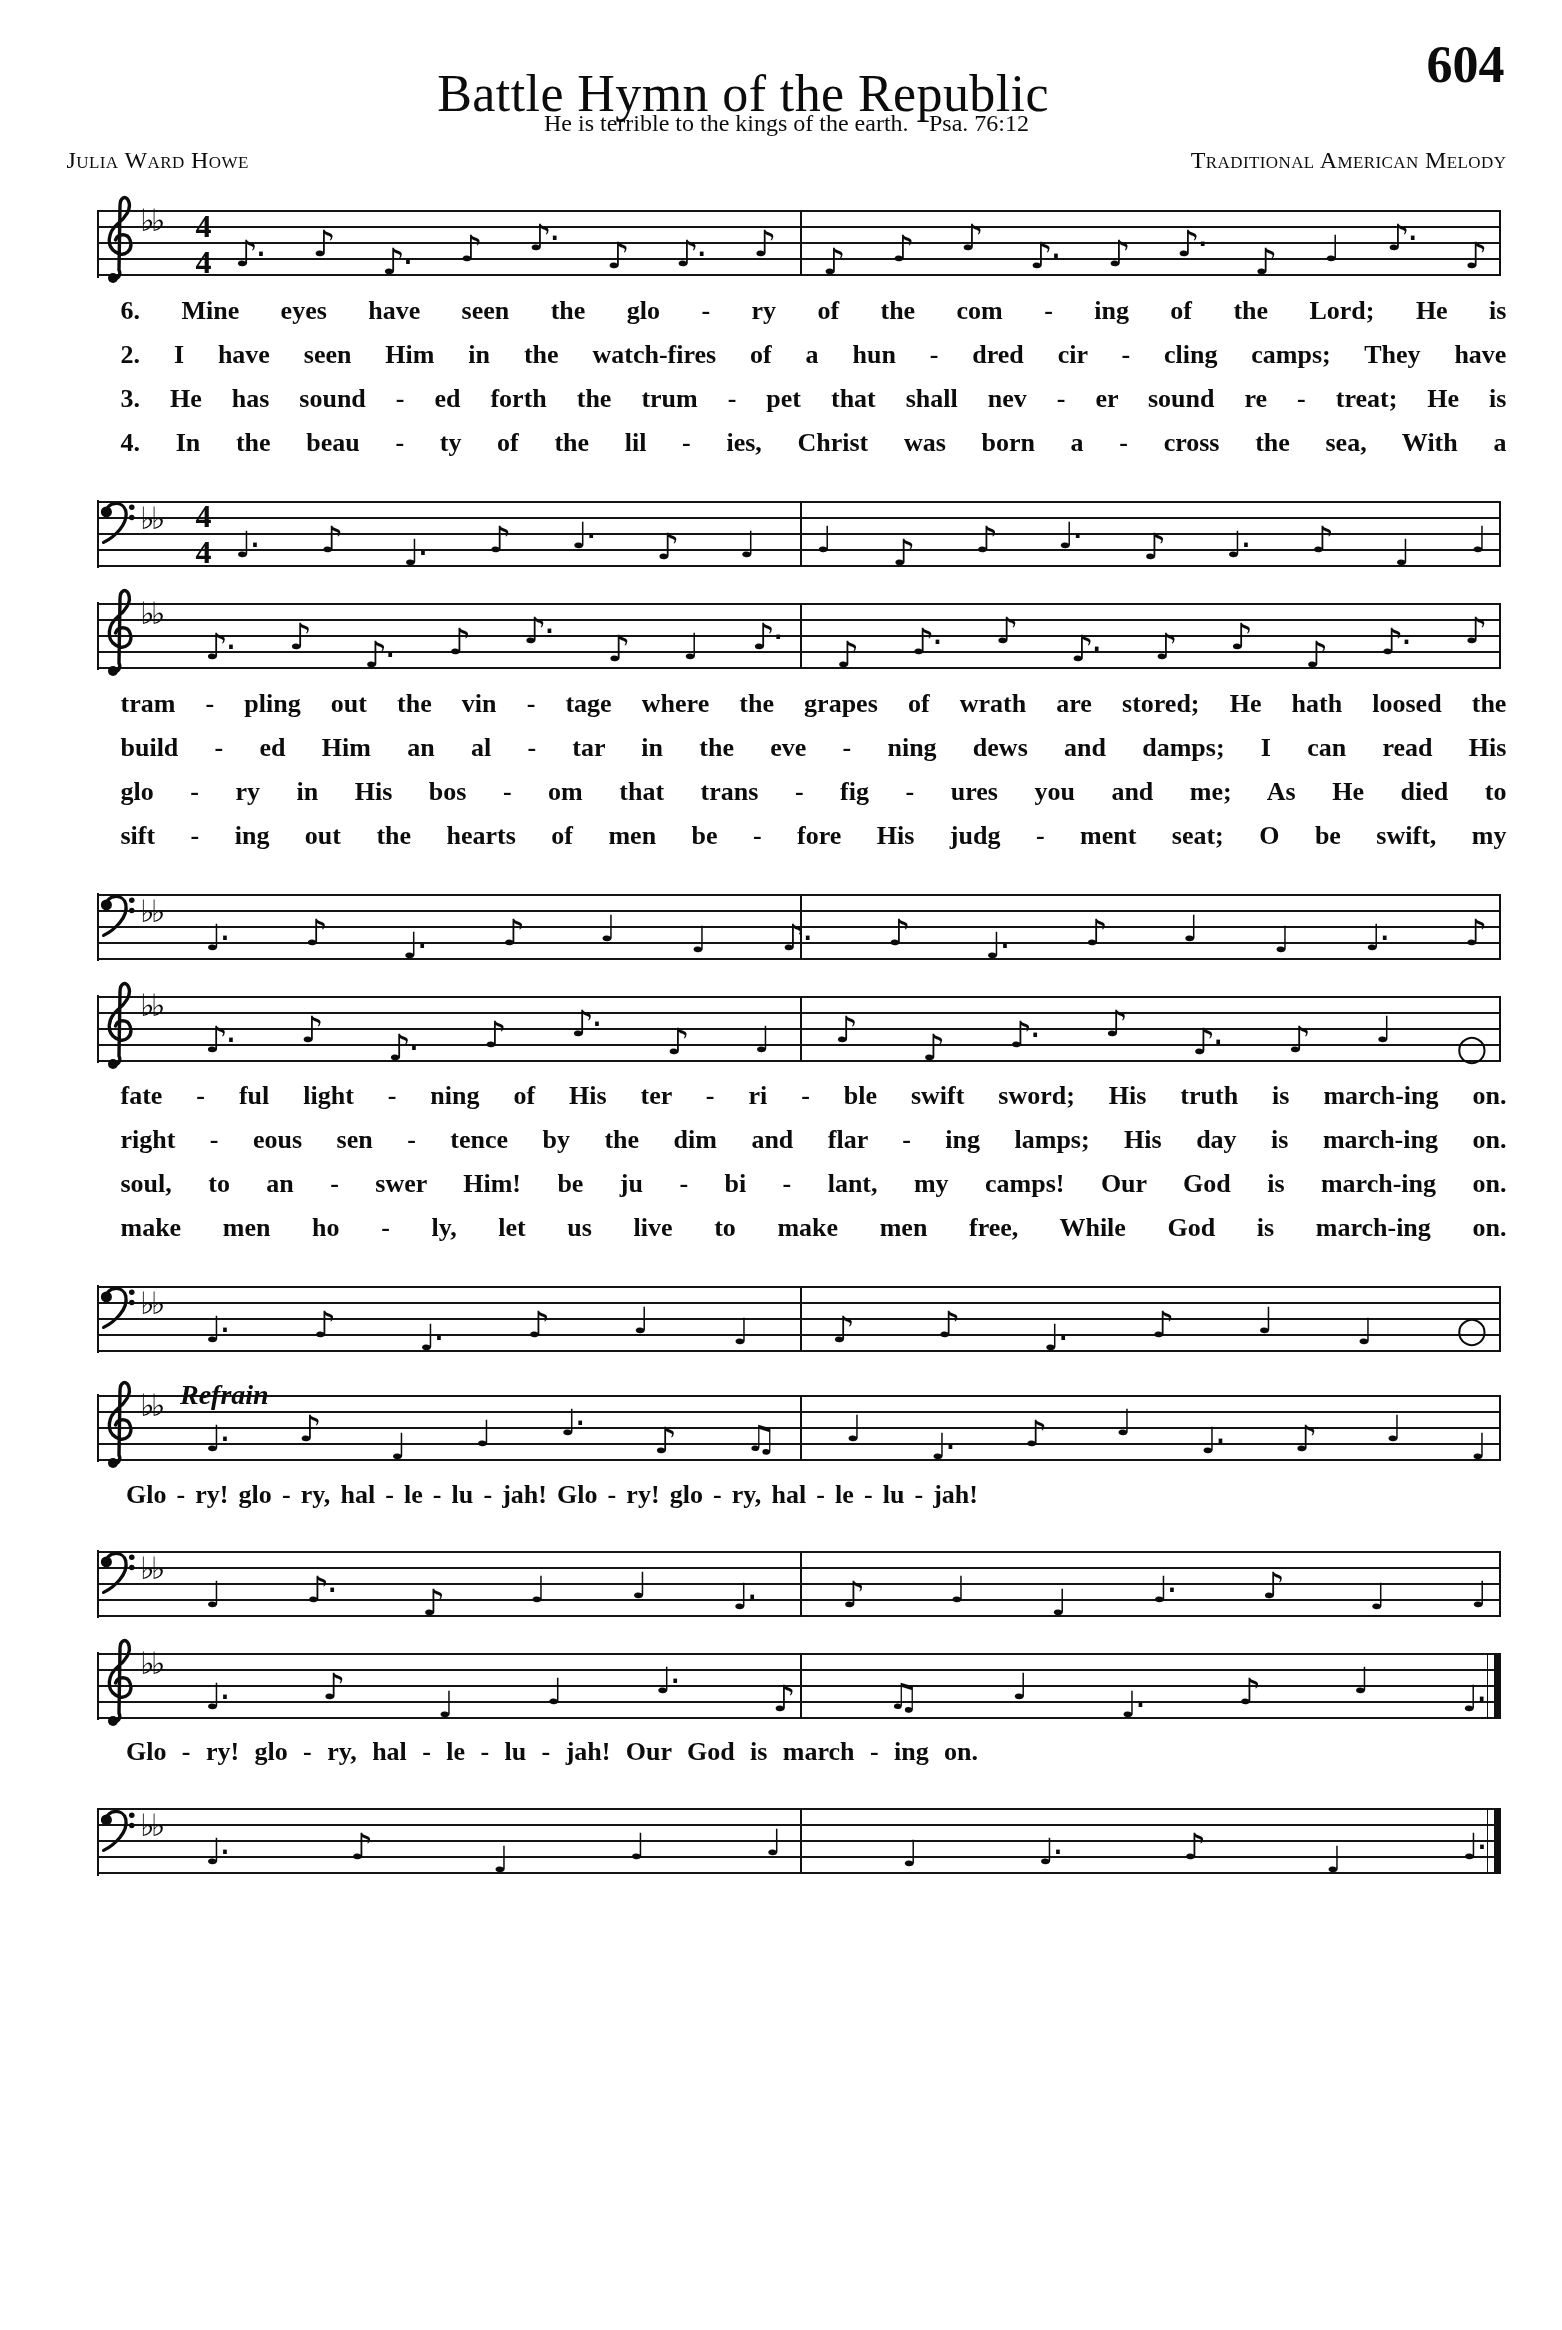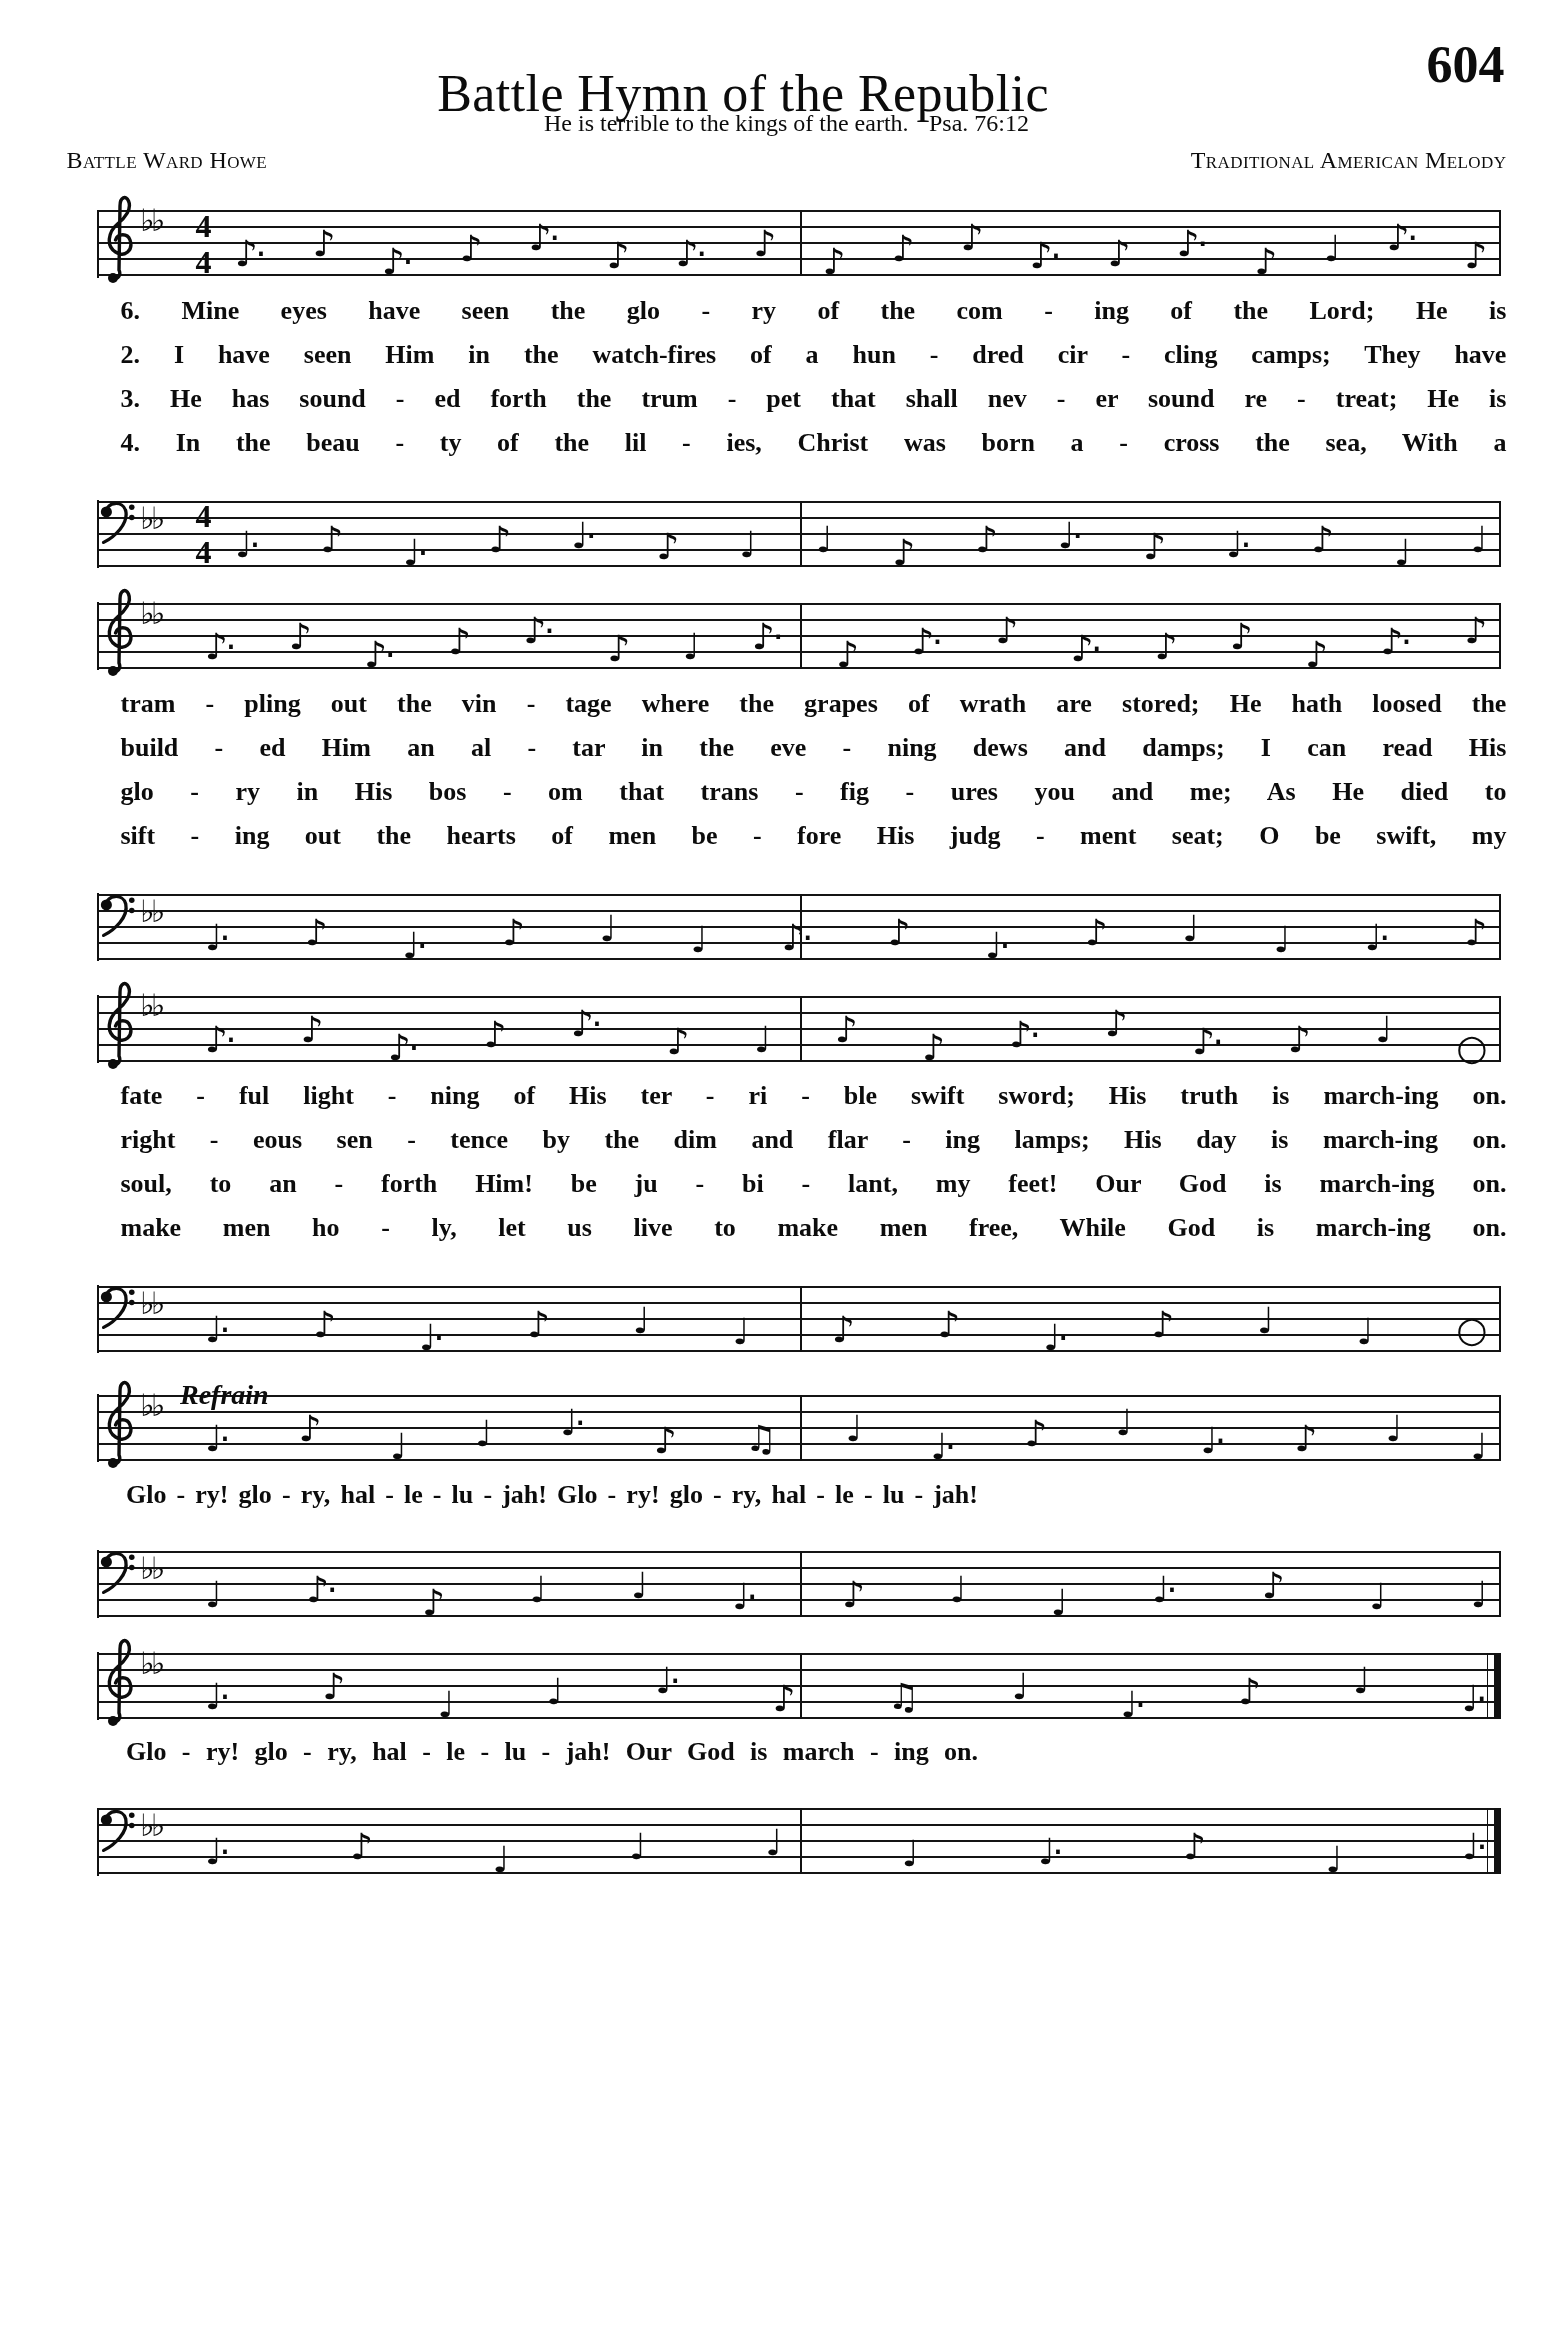--- a/index.html
+++ b/index.html
@@ -90,21 +90,21 @@
     <h1 class="title">Battle Hymn of the Republic</h1>
     <div class="hymn-number">604</div>
   </div>
 
   <div class="scripture">
     <span class="scr-text">He is terrible to the kings of the earth.</span>
     <span class="scr-ref">Psa. 76:12</span>
   </div>
 
   <div class="credits">
-    <span>Battle Ward Howe</span>
+    <span>Julia Ward Howe</span>
     <span>Traditional American Melody</span>
   </div>
 
   <main id="systems">
       <section class="system">
         <div class="staffwrap treble-staff">
           <div class="staff-lines"></div>
           <div class="bar left"></div>
           <span class="clef treble"><svg viewBox="0 0 36 100">
               <circle cx="14" cy="86" r="5" fill="#0c0c0c"></circle>
@@ -272,21 +272,21 @@
             <span class="nt">♪</span>
             <span class="nt">♩</span>
             <span class="nt">○</span>
           </div>
           <div class="bar" style="left: 50%;"></div>
           <div class="bar end"></div>
         </div>
         <div class="verse-block">
           <div class="lyric-line">fate - ful light - ning of His ter - ri - ble swift sword; His truth is march-ing on.</div>
           <div class="lyric-line">right - eous sen - tence by the dim and flar - ing lamps; His day is march-ing on.</div>
-          <div class="lyric-line">soul, to an - forth Him! be ju - bi - lant, my feet! Our God is march-ing on.</div>
+          <div class="lyric-line">soul, to an - swer Him! be ju - bi - lant, my camps! Our God is march-ing on.</div>
           <div class="lyric-line">make men ho - ly, let us live to make men free, While God is march-ing on.</div>
         </div>
         <div class="staffwrap bass-staff no-time">
           <div class="staff-lines"></div>
           <div class="bar left"></div>
           <span class="clef bass"><svg viewBox="0 0 40 52">
               <circle cx="8" cy="14" r="6" fill="#0c0c0c"></circle>
               <path d="M8 14 C8 3 26 1 29 13 C32 27 17 41 5 47" fill="none" stroke="#0c0c0c" stroke-width="3.6" stroke-linecap="round"></path>
               <circle cx="35.5" cy="9" r="3" fill="#0c0c0c"></circle>
               <circle cx="35.5" cy="20" r="3" fill="#0c0c0c"></circle>

